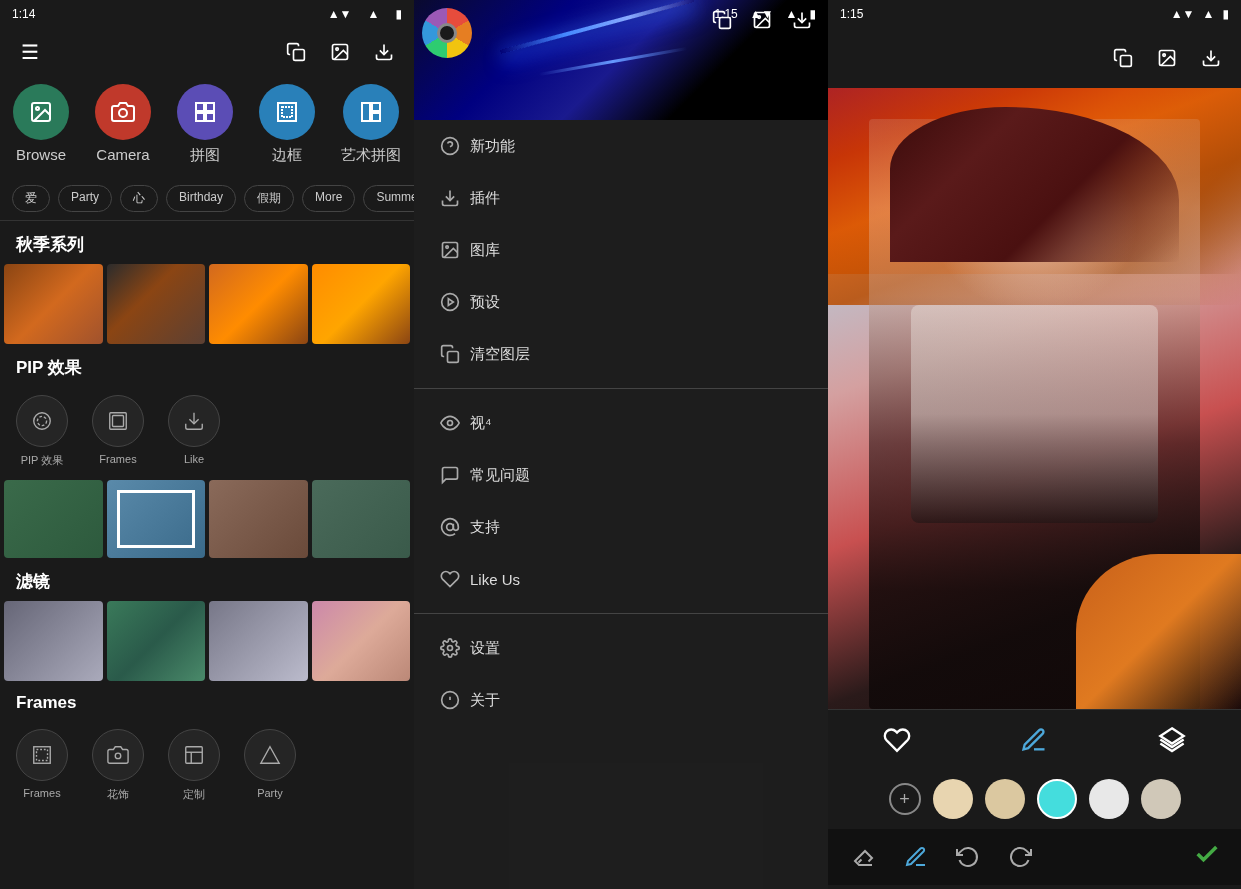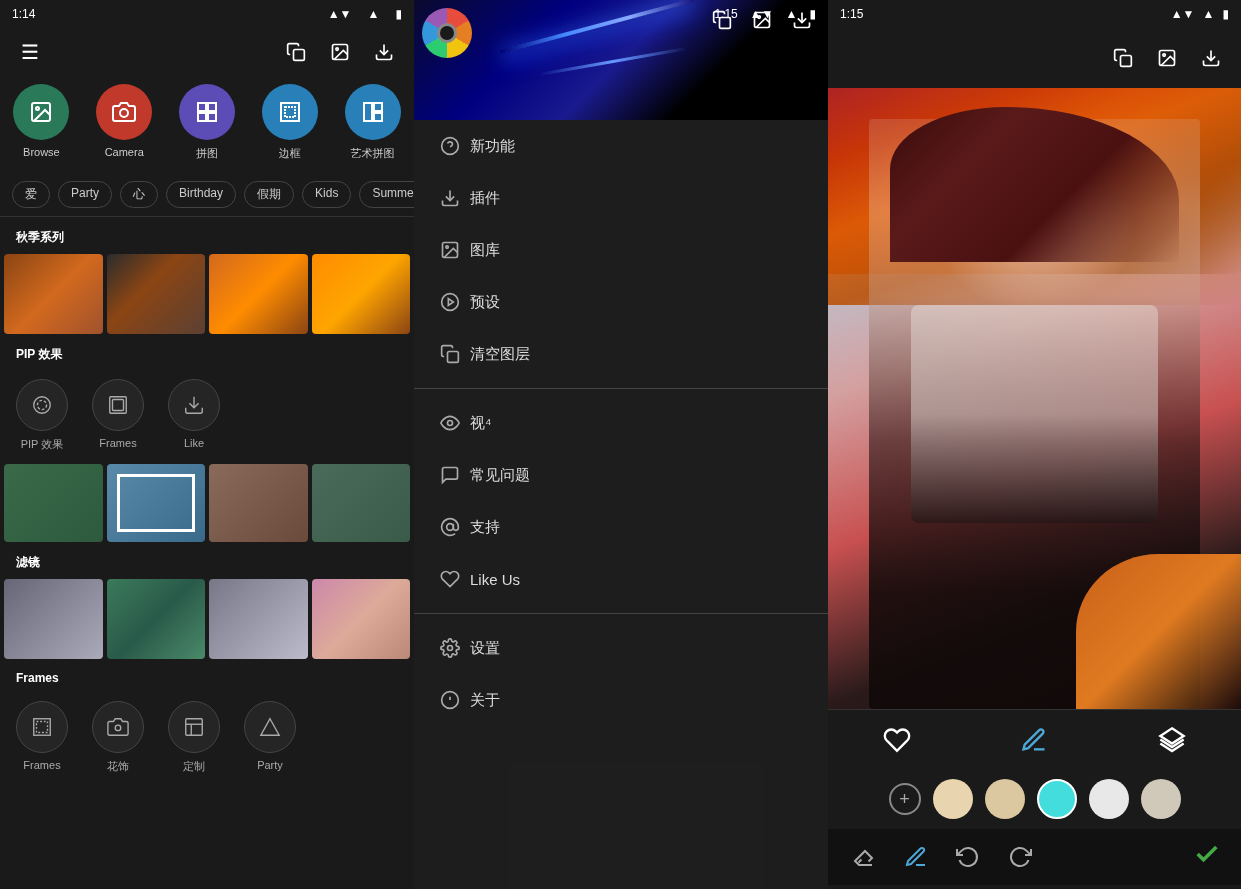--- a/index.html
+++ b/index.html
@@ -87,21 +87,21 @@
       height: 56px;
       border-radius: 50%;
       display: flex;
       align-items: center;
       justify-content: center;
       font-size: 22px;
       color: #fff;
     }
 
     .nav-label {
-      font-size: 11px;
+      font-size: 15px;
       color: #ccc;
     }
 
     .nav-browse { background: #2a7a5a; }
     .nav-camera { background: #c0392b; }
     .nav-collage { background: #5b4db5; }
     .nav-border { background: #2980b9; }
     .nav-art { background: #2980b9; }
 
     .tags-row {
@@ -118,21 +118,21 @@
       border: 1px solid #444;
       border-radius: 16px;
       padding: 4px 12px;
       font-size: 12px;
       color: #ccc;
       white-space: nowrap;
       cursor: pointer;
     }
 
     .section-title {
-      font-size: 12px;
+      font-size: 17px;
       font-weight: bold;
       color: #fff;
       padding: 12px 16px 8px;
     }
 
     .img-row {
       display: flex;
       gap: 4px;
       padding: 0 4px;
       overflow: hidden;
@@ -611,21 +611,21 @@
       <span class="nav-label">艺术拼图</span>
     </div>
   </div>
 
   <div class="tags-row">
     <div class="tag">爱</div>
     <div class="tag">Party</div>
     <div class="tag">心</div>
     <div class="tag">Birthday</div>
     <div class="tag">假期</div>
-    <div class="tag">Kids</div>
+    <div class="tag">More</div>
     <div class="tag">Summer</div>
 
   </div>
 
   <div class="sep"></div>
 
   <div class="scroll-content">
 
     <div class="section-title">秋季系列</div>
     <div class="img-row">

